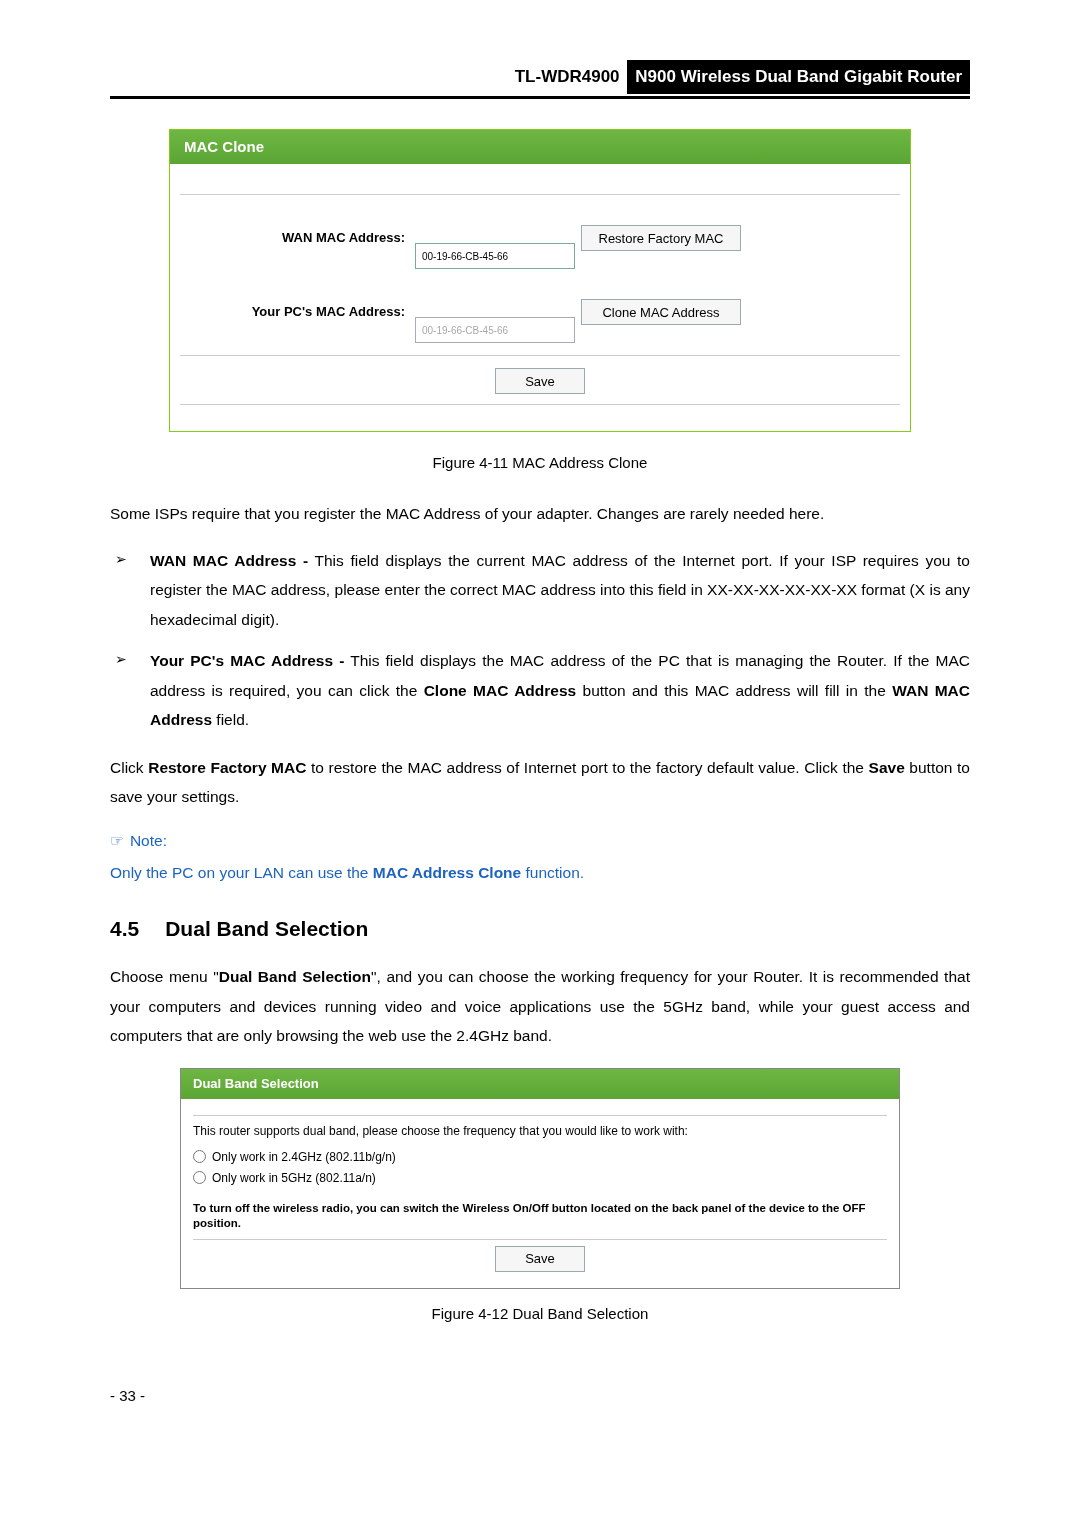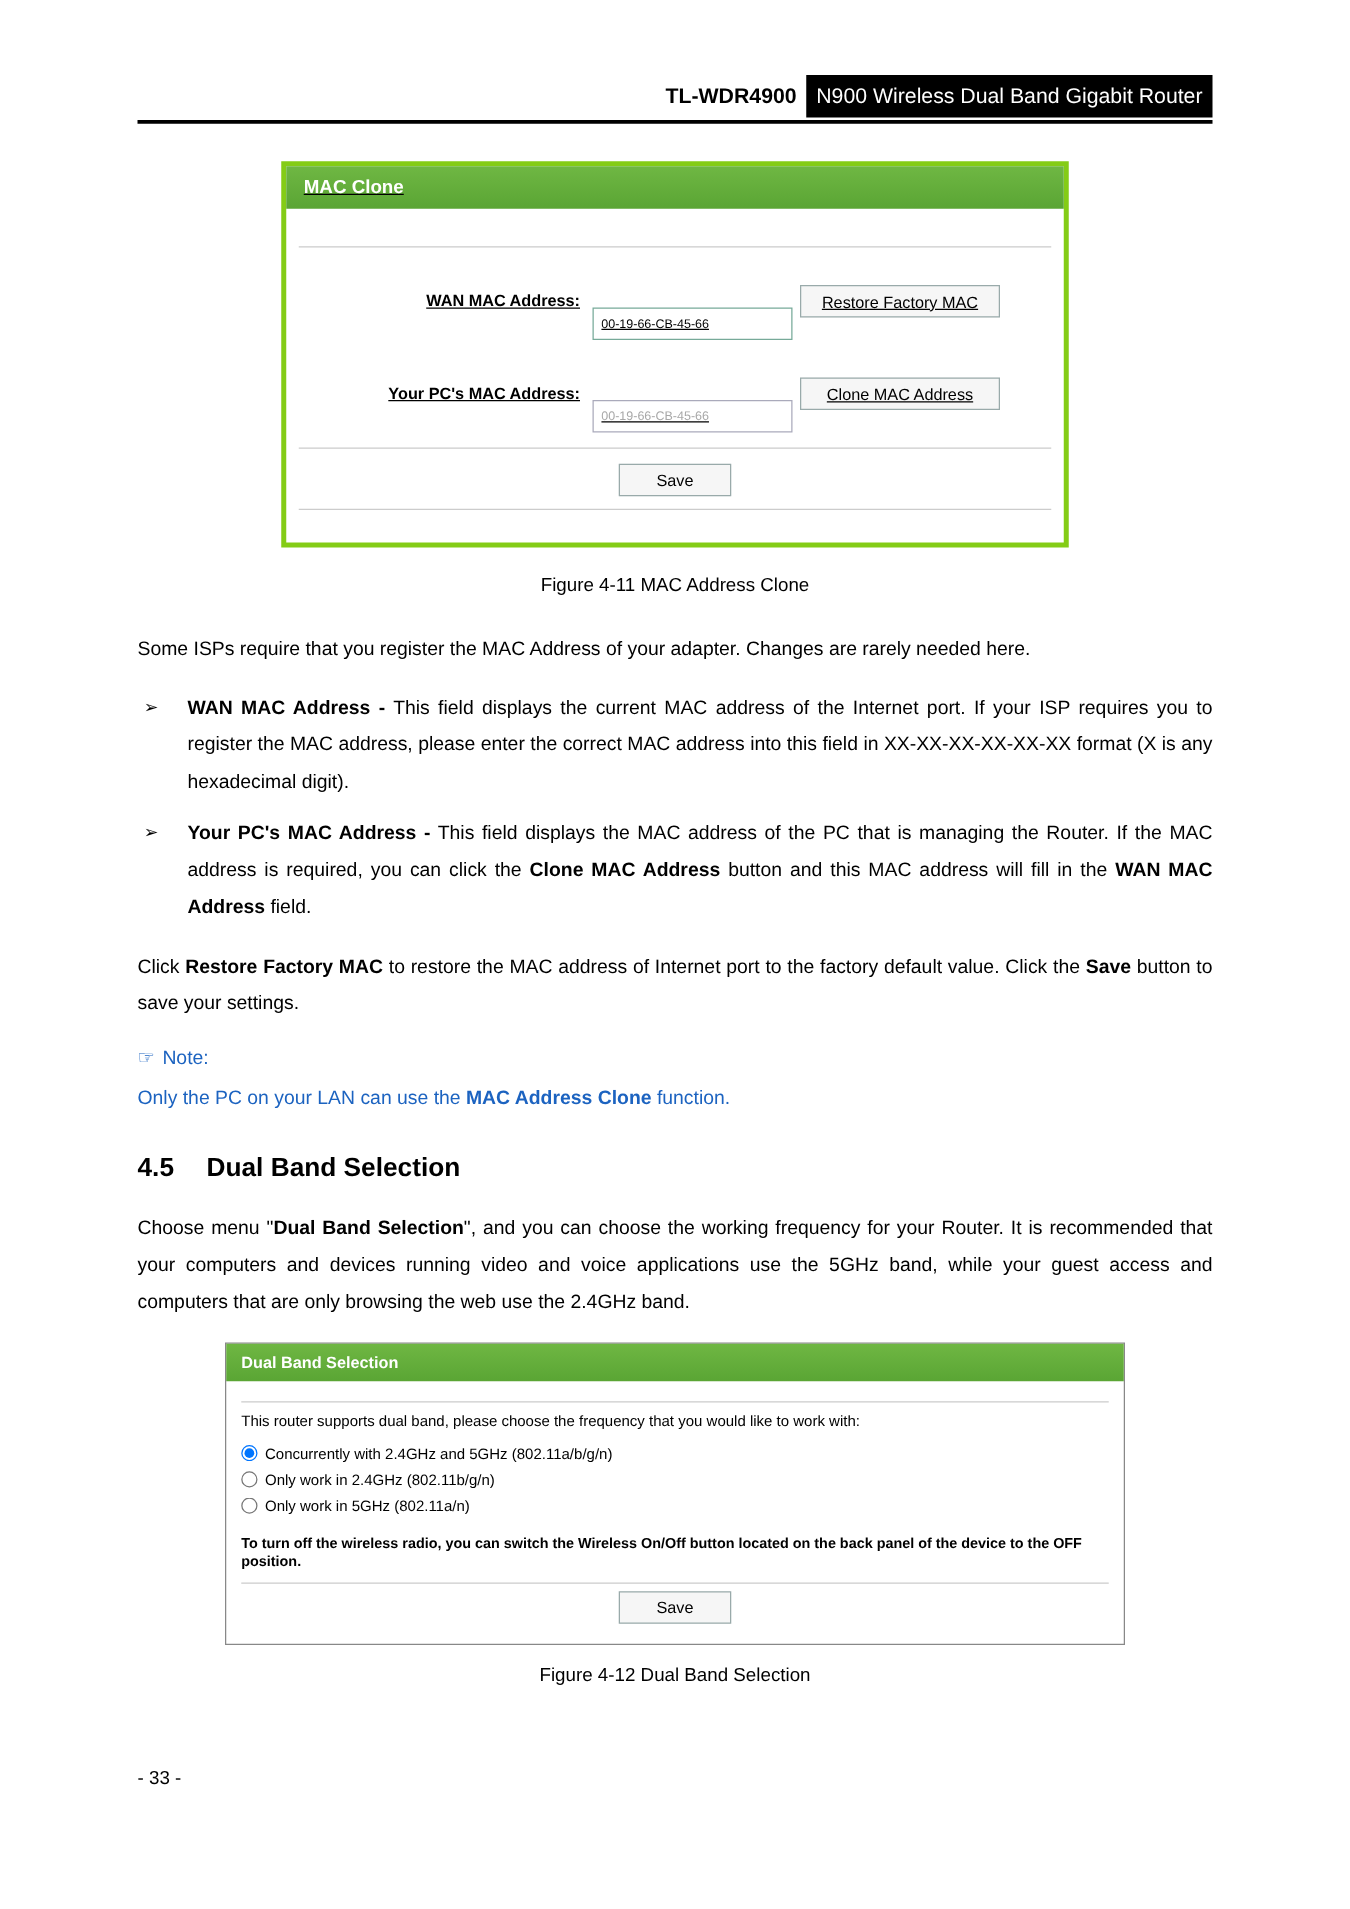--- a/index.html
+++ b/index.html
@@ -15,28 +15,27 @@
   }
   .header-bar {
     border-bottom: 3px solid #000;
     padding-bottom: 2px;
     margin-bottom: 30px;
     text-align: right;
     font-size: 17px;
   }
   .hdr-model { font-weight: bold; margin-right: 3px; }
   .hdr-sub {
-    background: #000; color: #fff; font-weight: normal;
+    background: #000; color: #fff; font-weight: bold;
     padding: 4px 8px; display: inline-block;
   }
   .panel {
-    border: 4px solid #84cc16;
+    border: 1px solid #84cc16;
     margin: 0 auto 20px auto;
-    width: 630px;
-    text-decoration: underline;
+    width: 742px;
   }
   .panel-title {
     background: linear-gradient(#6fb743,#5aa534);
     color: #fff; font-weight: bold;
     padding: 6px 14px; font-size: 15px;
   }
   .panel-body { padding: 20px 10px 14px 10px; }
   .form-row { display: flex; align-items: center; margin-bottom: 12px; }
   .form-label {
     width: 235px; text-align: right; font-weight: bold;
@@ -162,24 +161,20 @@
 <p class="para">
   <span>Choose menu "</span><strong>Dual Band Selection</strong><span>", and you can choose the working frequency for your Router. It is recommended that your computers and devices running video and voice applications use the 5GHz band, while your guest access and computers that are only browsing the web use the 2.4GHz band.</span>
 </p>
 
 <div class="panel2">
   <div class="panel2-title">Dual Band Selection</div>
   <div class="panel2-body">
     <hr class="hr2">
     <div class="intro2">This router supports dual band, please choose the frequency that you would like to work with:</div>
     <div class="radio-row">
-      <input type="radio" name="db" checked="" style="">
-      <label>Concurrently with 2.4GHz and 5GHz (802.11a/b/g/n)</label>
-    </div>
-    <div class="radio-row">
       <input type="radio" name="db" style="">
       <label>Only work in 2.4GHz (802.11b/g/n)</label>
     </div>
     <div class="radio-row">
       <input type="radio" name="db" style="">
       <label>Only work in 5GHz (802.11a/n)</label>
     </div>
     <div class="off-note">To turn off the wireless radio, you can switch the Wireless On/Off button located on the back panel of the device to the OFF position.</div>
     <hr class="hr2">
     <div class="save-row">

